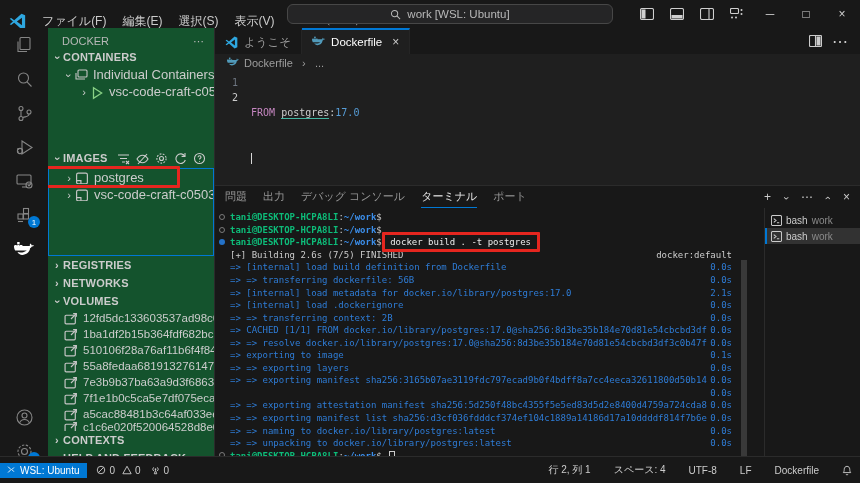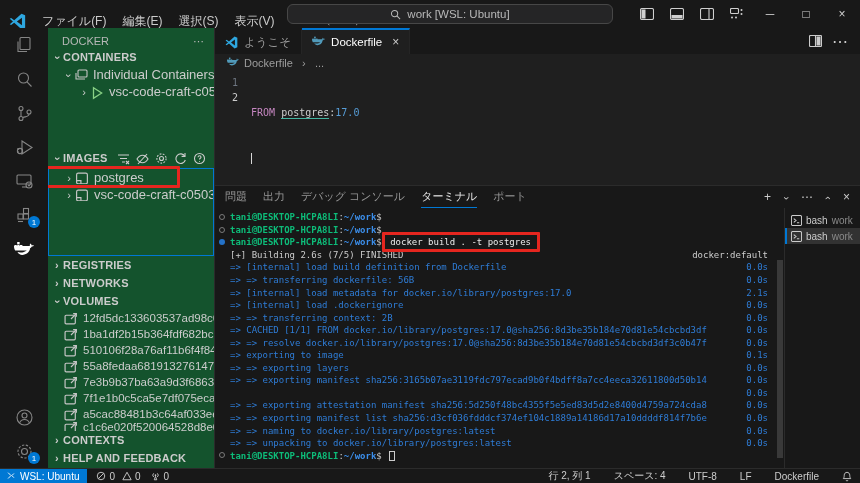--- a/index.html
+++ b/index.html
@@ -78,44 +78,44 @@
   .tok-num { color:#569cd6; }
   .caret { display:inline-block; width:1px; height:11px; background:#d7d7d7; vertical-align:middle; }
 
   
   .panel { flex:1; border-top:1px solid #2b2b2b; background:#181818; display:flex; flex-direction:column; min-height:0; }
   .panel-header { height:22px; display:flex; align-items:center; padding-left:10px; flex:none; }
   .ptab { font-size:11px; color:#969696; margin-right:16px; height:100%; display:flex; align-items:center;
           border-bottom:1px solid transparent; cursor:pointer; white-space:nowrap; }
   .ptab.active { color:#e7e7e7; border-bottom-color:#0078d4; }
   .panel-actions { margin-left:auto; display:flex; align-items:center; gap:9px; padding-right:10px; color:#cccccc; font-size:12px; }
-  .panel-body { flex:1; display:flex; min-height:0; }
+  .panel-body { flex:1; display:flex; min-height:0;gap:16px; }
   .terminal { flex:1; position:relative; padding-top:3px; overflow:hidden;
               font-family:"DejaVu Sans Mono", monospace; font-size:9px; }
   .term-line { position:relative; display:flex; align-items:center; height:12.55px; padding-left:15px; white-space:pre; color:#cccccc; }
   .dec { position:absolute; left:4px; top:3px; width:6px; height:6px; border-radius:50%; }
   .dec.outline { border:1px solid #7a7a7a; }
   .dec.filled { background:#2472c8; }
   .t-user { color:#0dbc79; font-weight:bold; }
   .t-path { color:#3b8eea; font-weight:bold; }
   .t-plain { color:#cccccc; }
   .t-blue { color:#2e7cd6; }
   .t-cmd { color:#ececec; position:relative; padding:0 3px; }
   .t-right { margin-left:auto; padding-right:16px; }
   .t-cursor { display:inline-block; width:6px; height:10px; border:1px solid #cccccc; margin-left:2px; }
   .term-scrollbar { position:absolute; right:1px; top:52px; width:6px; height:198px; background:rgba(121,121,121,.35); }
-  .term-sidebar { width:76px; border-left:1px solid #2b2b2b; padding-top:4px; flex:none;text-align:right; }
+  .term-sidebar { width:96px; border-left:1px solid #2b2b2b; padding-top:4px; flex:none;text-align:right; }
   .term-tab { height:16px; display:flex; align-items:center; gap:4px; padding-left:6px; font-size:10px; cursor:pointer; }
   .term-tab .shell { color:#cccccc; }
   .term-tab .cwd { color:#8a8a8a; }
   .term-tab.selected { background:#323232; box-shadow:inset 2px 0 0 #0078d4; }
   .term-tab-icon { width:11px; height:11px; color:#cccccc; }
 
   
-  .statusbar { position:absolute; left:0; right:0; bottom:0; height:15px; background:#181818;
+  .statusbar { position:absolute; left:0; right:0; bottom:0; height:27px; background:#181818;
                border-top:1px solid #2b2b2b; display:flex; align-items:center; font-size:10px; color:#cccccc; }
   .remote { height:15px; background:#0078d4; color:#ffffff; display:flex; align-items:center; gap:4px;
             padding:0 8px 0 6px; font-size:10px; cursor:pointer; }
   .sb-item { display:flex; align-items:center; gap:3px; margin-left:9px; cursor:pointer; }
   .sb-right { margin-left:auto; display:flex; align-items:center; gap:23px; padding-right:8px; }
   .sb-right .sb-item { margin-left:0; }
 
   
   .anno-box { position:absolute; border:3px solid #e5261f; border-radius:1px; pointer-events:none; z-index:40; }
   .anno-postgres { left:-11px; top:-3px; width:142px; height:22px; }

